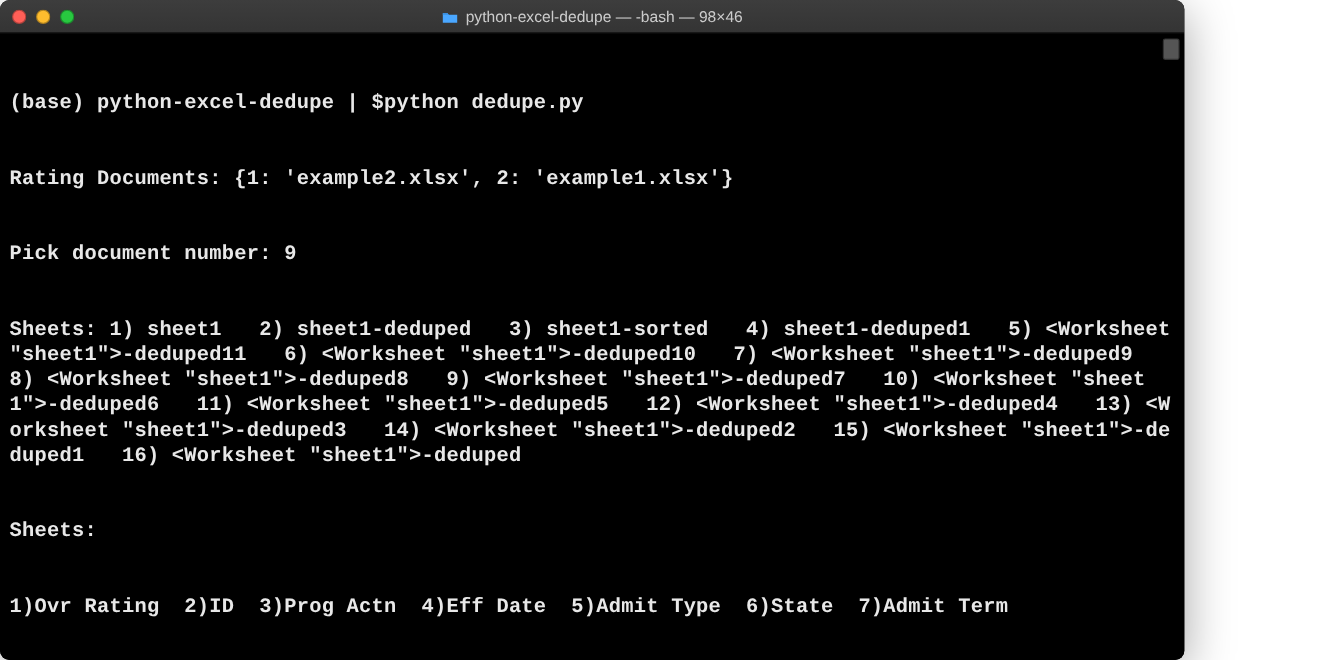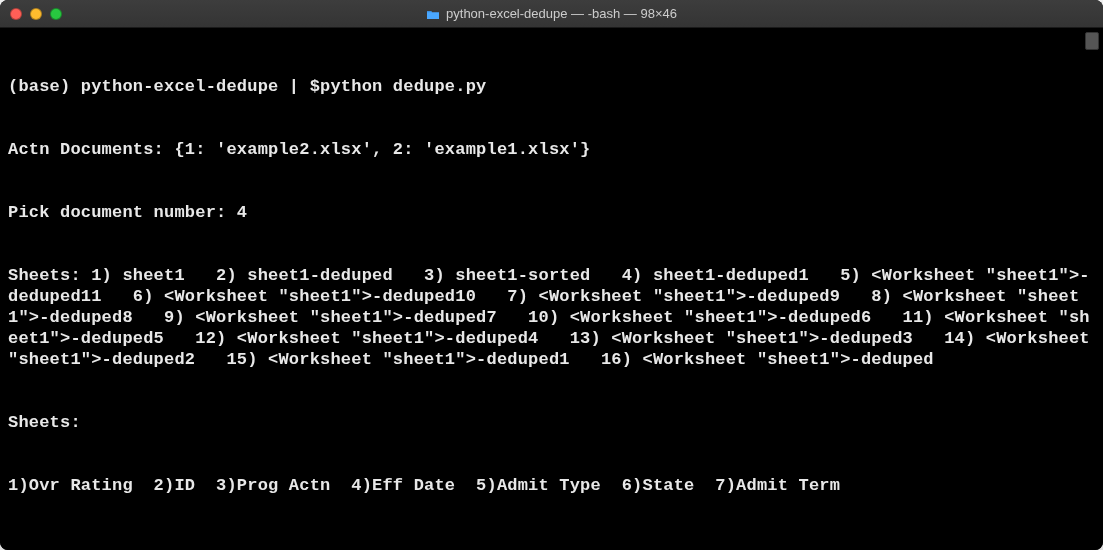--- a/index.html
+++ b/index.html
@@ -4,21 +4,21 @@
 <style>
   * { margin: 0; padding: 0; box-sizing: border-box; }
   body {
     background: #fff;
     display: flex;
     justify-content: flex-start;
     align-items: flex-start;
     font-family: "Menlo", "Consolas", "Courier New", monospace;
   }
   .terminal-window {
-    width: 1103px;
+    width: 987px;
     height: 550px;
     background: #000;
     border-radius: 8px;
     overflow: hidden;
     box-shadow: 0 10px 40px rgba(0,0,0,0.35);
     display: flex;
     flex-direction: column;
   }
   .titlebar {
     height: 28px;
@@ -107,22 +107,22 @@
         </svg>
       </span>
       <span>python-excel-dedupe — -bash — 98×46</span>
     </div>
   </div>
 
   <div class="terminal-body">
     <div class="scroll-track"></div>
     <div class="term-lines">
       <span class="term-line">(base) python-excel-dedupe | $python dedupe.py</span>
-      <span class="term-line">Actn Documents: {1: 'example2.xlsx', 2: 'example1.xlsx'}</span>
-      <span class="term-line">Pick document number: 4</span>
+      <span class="term-line">Rating Documents: {1: 'example2.xlsx', 2: 'example1.xlsx'}</span>
+      <span class="term-line">Pick document number: 9</span>
       <span class="term-line">Sheets: 1) sheet1   2) sheet1-deduped   3) sheet1-sorted   4) sheet1-deduped1   5) &lt;Worksheet "sheet1"&gt;-deduped11   6) &lt;Worksheet "sheet1"&gt;-deduped10   7) &lt;Worksheet "sheet1"&gt;-deduped9   8) &lt;Worksheet "sheet1"&gt;-deduped8   9) &lt;Worksheet "sheet1"&gt;-deduped7   10) &lt;Worksheet "sheet1"&gt;-deduped6   11) &lt;Worksheet "sheet1"&gt;-deduped5   12) &lt;Worksheet "sheet1"&gt;-deduped4   13) &lt;Worksheet "sheet1"&gt;-deduped3   14) &lt;Worksheet "sheet1"&gt;-deduped2   15) &lt;Worksheet "sheet1"&gt;-deduped1   16) &lt;Worksheet "sheet1"&gt;-deduped</span>
       <span class="term-line">Sheets:</span>
       <span class="term-line">1)Ovr Rating  2)ID  3)Prog Actn  4)Eff Date  5)Admit Type  6)State  7)Admit Term</span>
       
       
       
       
       
       
       

